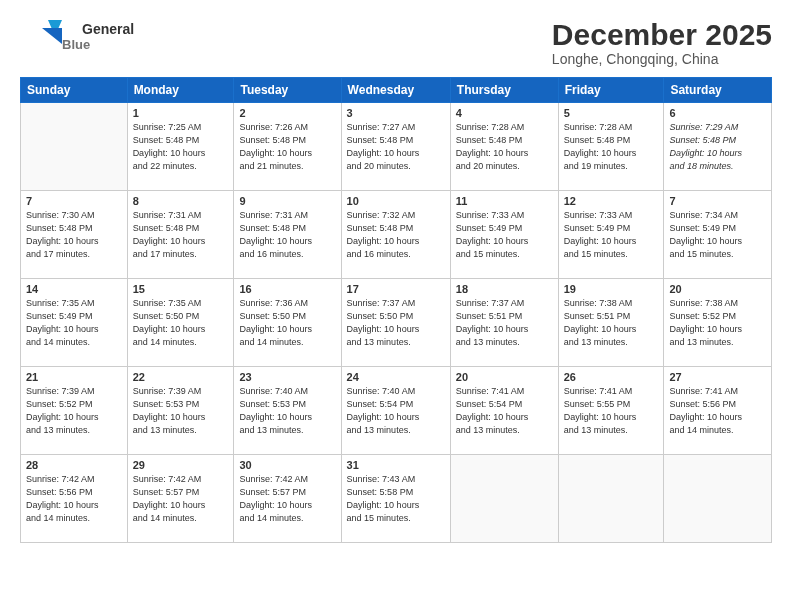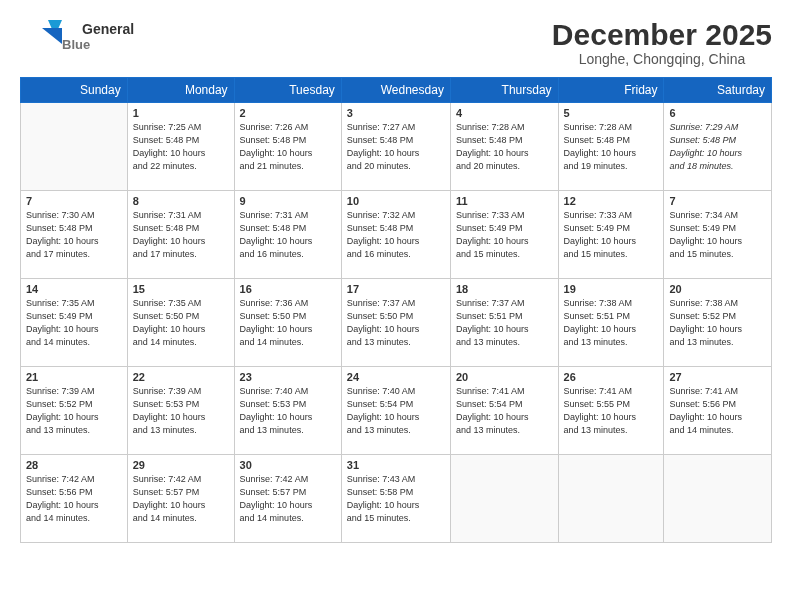--- a/index.html
+++ b/index.html
@@ -20,43 +20,43 @@
       display: flex;
       justify-content: space-between;
       align-items: flex-start;
       margin-bottom: 10px;
     }
     .logo {
       display: flex;
       align-items: center;
     }
     .title-block {
-      text-align: center;
+      text-align: left;
     }
     .month-title {
       font-size: 30px;
       font-weight: bold;
       color: #333;
       line-height: 1.1;
     }
     .location {
       font-size: 14px;
       color: #555;
     }
     .calendar {
       width: 100%;
       border-collapse: collapse;
       border: 1px solid #ccc;
     }
     .calendar th {
       background-color: #1565c0;
       color: #fff;
       font-size: 12px;
-      font-weight: normal;
-      text-align: right;
+      font-weight: bold;
+      text-align: left;
       padding: 5px 6px;
       border: 1px solid #1a70cc;
     }
     .calendar td {
       vertical-align: top;
       border: 1px solid #ccc;
       padding: 4px 5px;
       width: 113px;
       height: 88px;
       font-size: 9.5px;

